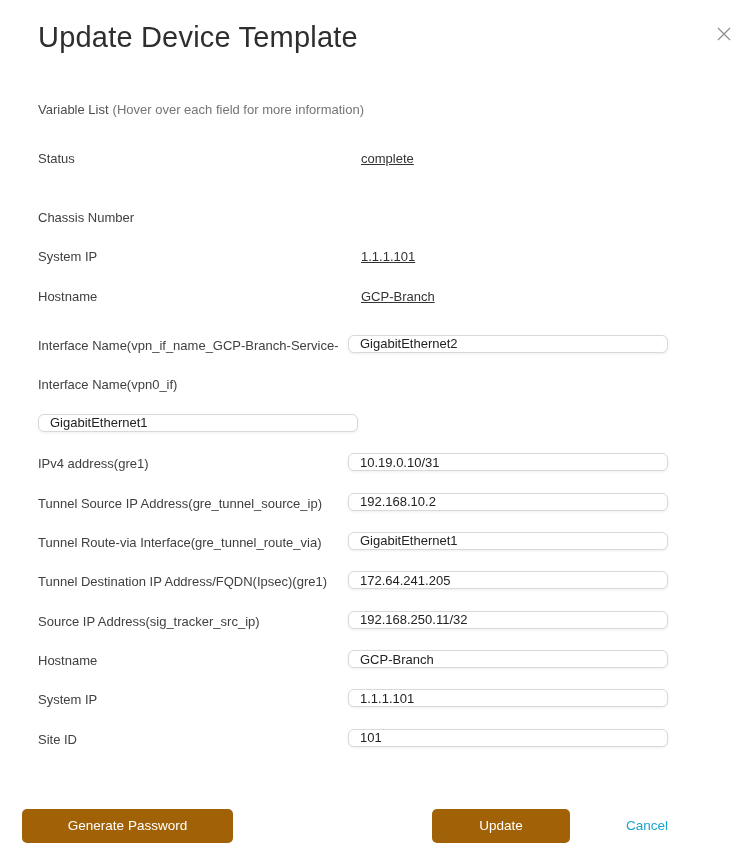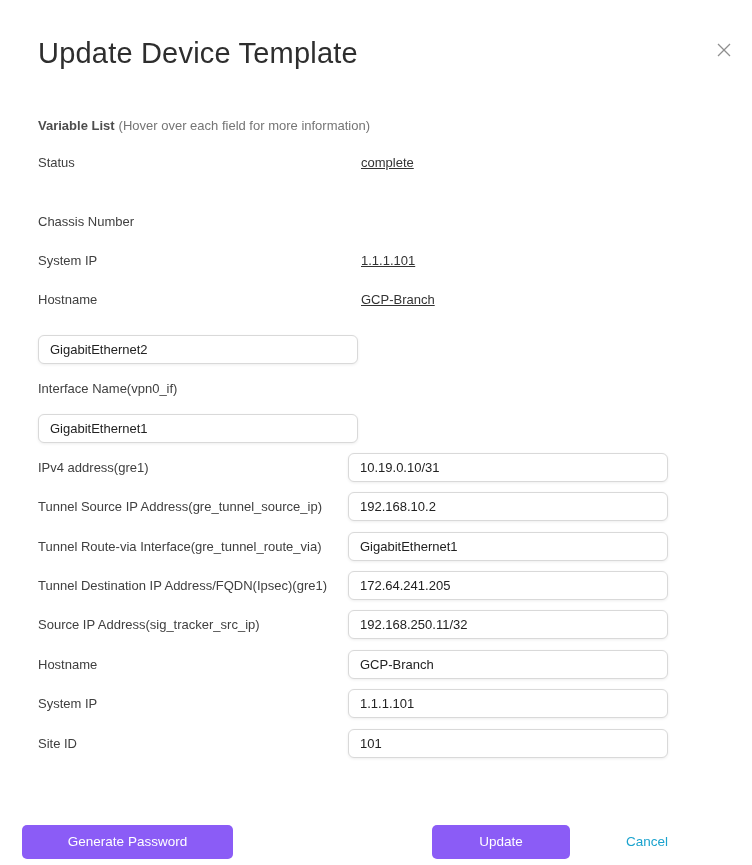--- a/index.html
+++ b/index.html
@@ -16,45 +16,45 @@
   .close-btn {
     position: absolute; top: 5px; right: 19px;
     width: 18px; height: 18px;
     cursor: pointer;
     display: flex; align-items: center; justify-content: center;
   }
   .close-btn svg { stroke: #8f8f8f; }
 
   .dialog-title {
     padding-left: 38px;
-    margin-top: 36px;
+    margin-top: 20px;
     font-size: 29px;
     font-weight: 400;
     line-height: 34px;
     color: #2e2e2e;
     letter-spacing: 0.2px;
   }
 
   .section-header {
     padding-left: 38px;
     margin-top: 49px;
     font-size: 13px;
     line-height: 14px;
     color: #757575;
   }
   .section-header .section-title {
-    font-weight: 700;
+    font-weight: 400;
     color: #4d4d4d;
     margin-right: 4px;
   }
 
   .rows { margin-top: 10px; }
   .row {
     display: flex;
-    align-items: center;
+    align-items: flex-end;
     height: 39.4px;
     padding-left: 38px;
     padding-right: 28px;
   }
   .row .field-label {
     width: 310px;
     flex: none;
     font-size: 13px;
     color: #404040;
     white-space: nowrap;
@@ -64,42 +64,42 @@
     font-size: 13px;
     color: #333333;
     padding-left: 13px;
     text-decoration: underline;
   }
   
   .static-rows .row:nth-child(2) { margin-top: 19px; }
 
   .row input.field-input {
     width: 320px;
-    height: 29px;
+    height: 18px;
     border: 1px solid #d9d9d9;
     border-radius: 6px;
     background: #ffffff;
     box-shadow: 0 1px 3px rgba(0,0,0,0.07);
     padding: 0 11px;
     font-family: "Liberation Sans", sans-serif;
     font-size: 13px;
     color: #222222;
     outline: none;
   }
 
   .footer {
     display: flex;
     align-items: center;
     margin-top: 62px;
     padding-left: 22px;
   }
   .btn {
     border: none;
     border-radius: 5px;
-    background: #8b5cf6;
+    background: #a16207;
     color: #ffffff;
     font-family: "Liberation Sans", sans-serif;
     font-size: 13.5px;
     height: 34px;
     cursor: pointer;
   }
   .btn-generate { width: 211px; }
   .btn-update { width: 138px; margin-left: 199px; }
   .cancel-link {
     margin-left: 56px;
@@ -142,20 +142,21 @@
     <span class="field-value">1.1.1.101</span>
   </div>
 
   <div class="row">
     <span class="field-label">Hostname</span>
     <span class="field-value">GCP-Branch</span>
   </div>
 </div>
   <div class="rows input-rows" id="input-rows">
   <div class="row">
+    <span class="field-label">Interface Name(vpn_if_name_GCP-Branch-Service-</span>
     <input class="field-input" type="text" value="GigabitEthernet2" style="">
   </div>
 
   <div class="row">
     <span class="field-label">Interface Name(vpn0_if)</span>
   </div>
 
   <div class="row">
     <input class="field-input" type="text" value="GigabitEthernet1" style="">
   </div>

